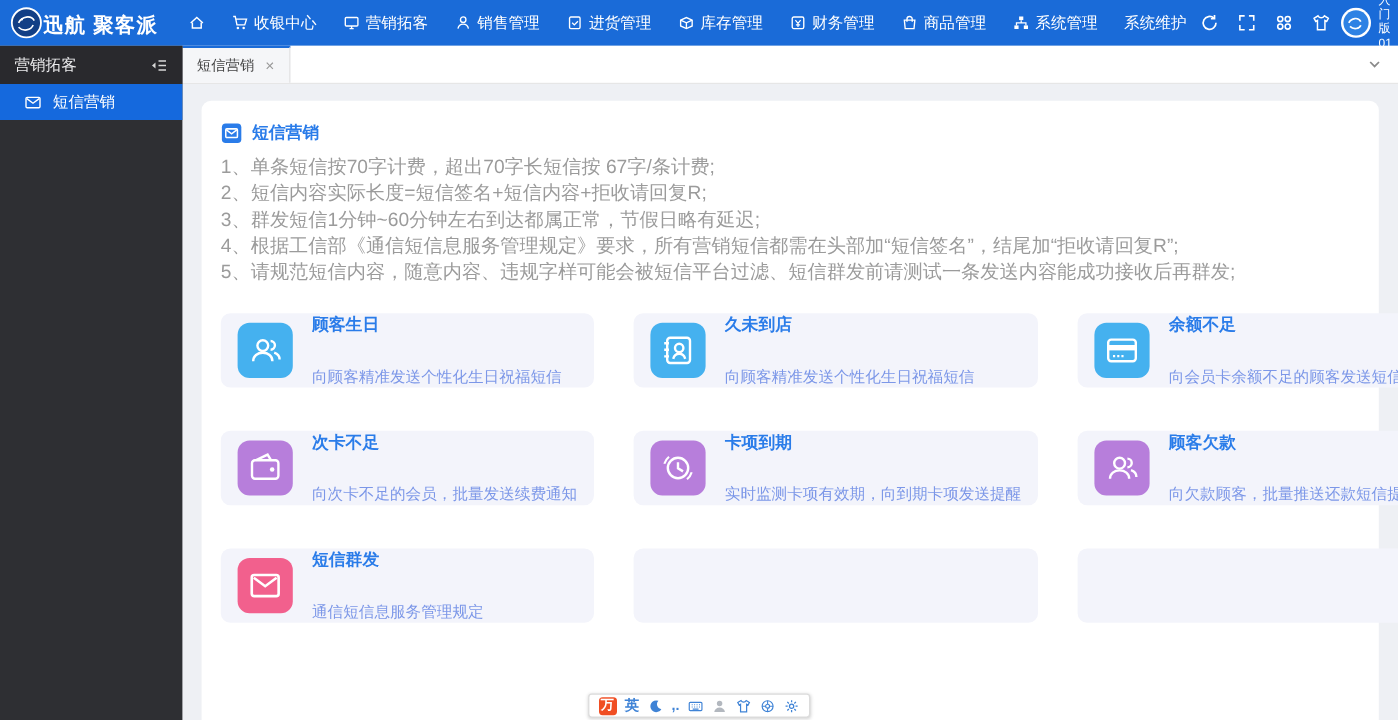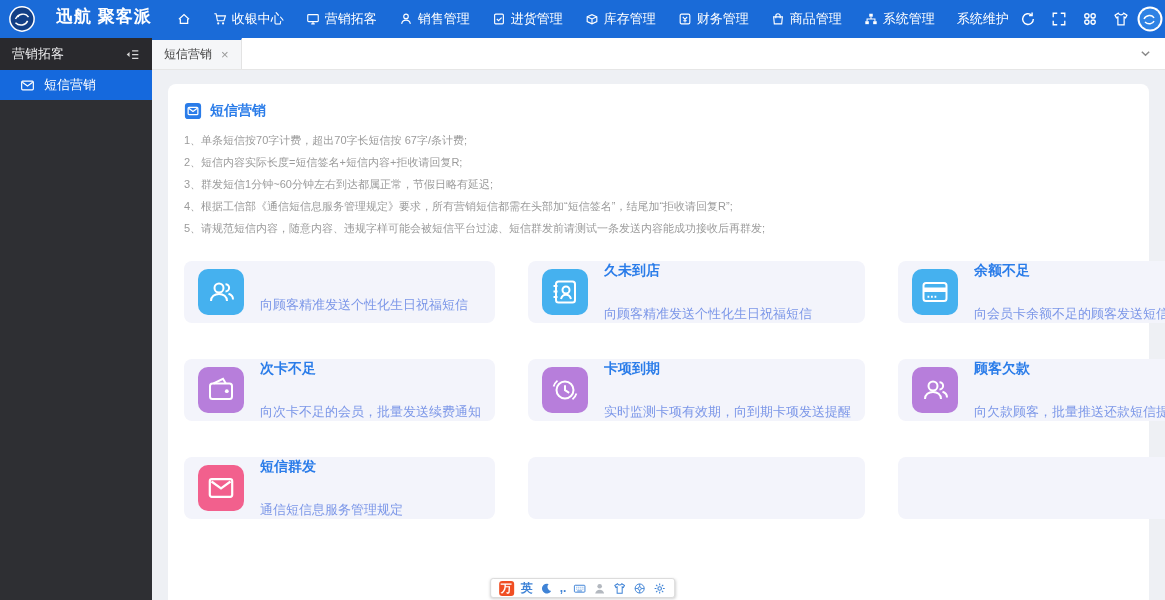--- a/index.html
+++ b/index.html
@@ -2,21 +2,21 @@
 <html><head>
 <meta charset="utf-8">
 <style>
   * { margin:0; padding:0; box-sizing:border-box; }
   html,body { width:1165px; height:600px; overflow:hidden; }
   body { position:relative; font-family:"Liberation Sans", sans-serif; background:#eef0f4; }
 
   
   .topbar { position:absolute; top:0; left:0; width:1165px; height:38px;
             background:#1a6bd8; display:flex; align-items:center; color:#fff; z-index:5; }
-  .logo { display:flex; align-items:flex-start; gap:20px; padding:0 14px 0 8px; }
+  .logo { display:flex; align-items:flex-end; gap:0; padding:0 14px 0 8px; }
   .logo-mark svg { width:28px; height:28px; display:block; }
   .logo-text { font-size:17px; font-weight:bold; letter-spacing:1px; white-space:nowrap; }
   .topnav { display:flex; align-items:center; height:38px; }
   .nav-item { display:flex; align-items:center; gap:5px; padding:0 11px; height:38px;
               font-size:13px; cursor:pointer; white-space:nowrap; }
   .nav-icon svg { width:14px; height:14px; display:block; }
   .topbar-right { margin-left:auto; display:flex; align-items:center; gap:15px; padding-right:8px; }
   .top-action { cursor:pointer; display:flex; }
   .top-action svg { width:16px; height:16px; display:block; }
   .user-area { display:flex; align-items:center; gap:6px; cursor:pointer; }
@@ -45,21 +45,21 @@
   .tabbar-chevron { margin-left:auto; align-self:center; margin-right:14px; color:#8a8a8a; cursor:pointer; display:flex; }
   .tabbar-chevron svg { width:11px; height:11px; display:block; }
 
   
   .content-panel { position:absolute; top:84px; left:168px; width:981px; height:516px;
                    background:#fff; border-radius:8px 8px 0 0; padding:16px 16px 0 16px; }
   .panel-header { display:flex; align-items:center; gap:8px; margin-top:2px; }
   .header-icon svg { width:18px; height:18px; display:block; }
   .header-title { color:#2a7ce9; font-size:14px; font-weight:bold; }
   .notes { margin-top:9px; }
-  .note { font-size:11px; color:#9b9b9b; line-height:22px; white-space:nowrap; }
+  .note { font-size:16px; color:#9b9b9b; line-height:22px; white-space:nowrap; }
 
   .cards { display:grid; grid-template-columns:repeat(3,1fr); column-gap:33px; row-gap:36px; margin-top:22px; }
   .card { height:62px; background:#f3f4fb; border-radius:8px; display:flex; align-items:center;
           padding:0 14px; cursor:pointer; }
   .card.placeholder { cursor:default; }
   .card-icon { width:46px; height:46px; border-radius:10px; flex:none; color:#fff;
                display:flex; align-items:center; justify-content:center; }
   .card-icon svg { width:30px; height:30px; display:block; }
   .card-text { margin-left:16px; overflow:hidden; }
   .card-title { font-size:14px; font-weight:bold; color:#2a7ce9; margin-bottom:5px; }
@@ -283,20 +283,21 @@
   <div class="cards">
       <div class="card">
         <div class="card-icon" style="background: rgb(69, 177, 239);">
           <svg viewBox="0 0 30 30">
             <circle cx="13" cy="11" r="4.5" fill="none" stroke="#fff" stroke-width="2"></circle>
             <path d="M5 24c0-4.4 3.6-7 8-7s8 2.6 8 7" fill="none" stroke="#fff" stroke-width="2"></path>
             <path d="M19.5 7.2a3.6 3.6 0 0 1 0 7.2M22.5 16.8c2.6.8 4.5 2.8 4.5 5.7" fill="none" stroke="#fff" stroke-width="2"></path>
           </svg>
         </div>
         <div class="card-text">
+          <div class="card-title">顾客生日</div>
           <div class="card-desc">向顾客精准发送个性化生日祝福短信</div>
         </div>
       </div>
       <div class="card">
         <div class="card-icon" style="background: rgb(69, 177, 239);">
           <svg viewBox="0 0 30 30">
             <rect x="6" y="4.5" width="19" height="21" rx="2.5" fill="none" stroke="#fff" stroke-width="2"></rect>
             <path d="M3.5 9h4M3.5 14.5h4M3.5 20h4" stroke="#fff" stroke-width="2"></path>
             <circle cx="16" cy="13" r="3.5" fill="none" stroke="#fff" stroke-width="2"></circle>
             <path d="M11 22c.8-2.8 2.7-4.2 5-4.2s4.2 1.4 5 4.2" fill="none" stroke="#fff" stroke-width="2"></path>

